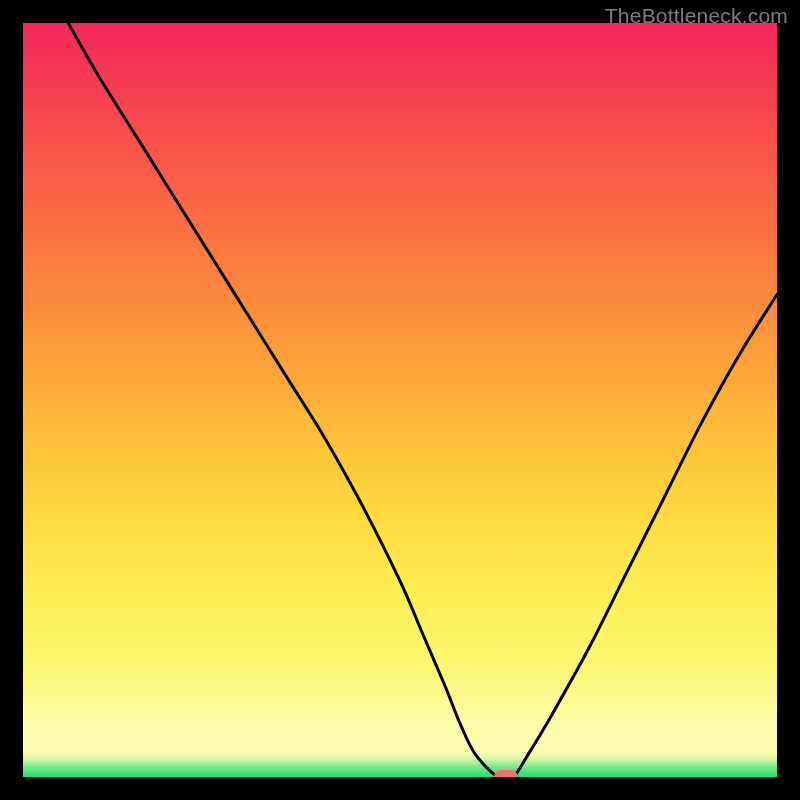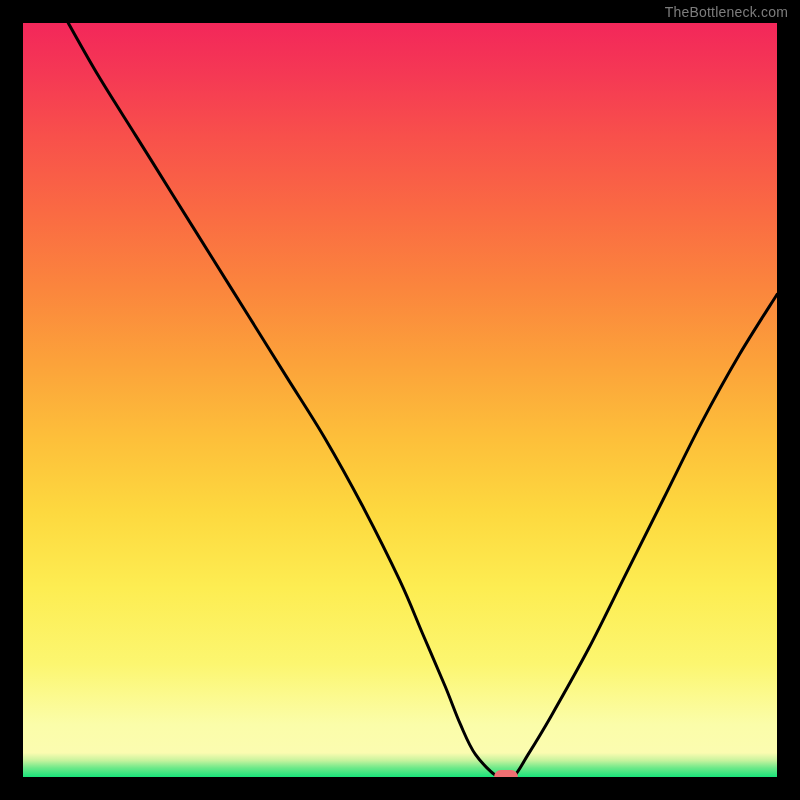--- a/index.html
+++ b/index.html
@@ -15,21 +15,21 @@
     position: relative;
     width: 800px;
     height: 800px;
     background: #000;
   }
   .watermark {
     position: absolute;
     top: 4px;
     right: 12px;
     color: #7d7d7d;
-    font-size: 14px;
+    font-size: 21px;
     font-weight: 500;
     letter-spacing: 0.2px;
     z-index: 20;
     user-select: none;
   }
   .plot-area {
     position: absolute;
     left: 23px;
     top: 23px;
     width: 754px;

